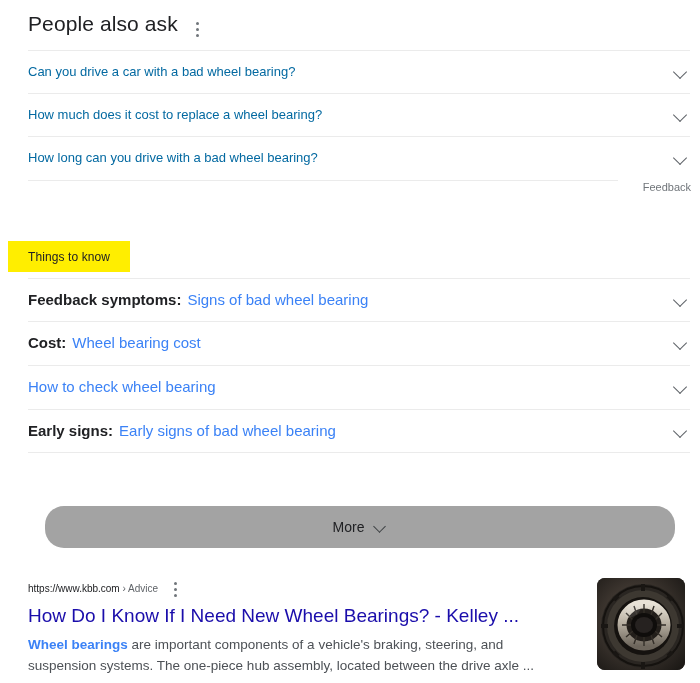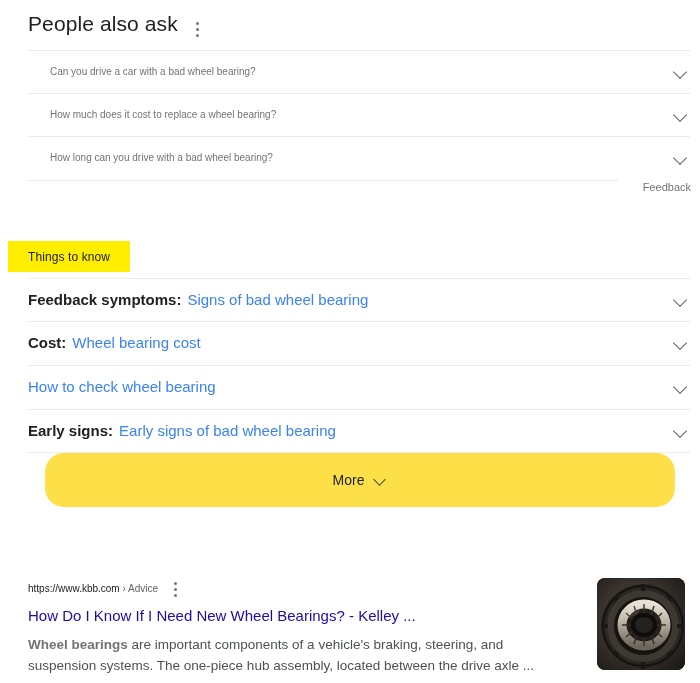--- a/index.html
+++ b/index.html
@@ -70,24 +70,23 @@
     position: absolute;
     left: 28px;
     width: 662px;
     height: 43px;
     display: flex;
     align-items: center;
     justify-content: space-between;
     cursor: pointer;
   }
   .qrow .qtext {
-    font-size: 10px;
+    font-size: 13px;
     line-height: 20px;
-    color: #737373;
-    margin-left: 22px;
+    color: #0369a1;
   }
 
   .chev {
     width: 18px;
     height: 18px;
     position: relative;
     flex: 0 0 18px;
   }
   .chev::before {
     content: "";
@@ -152,24 +151,24 @@
     color: #202124;
   }
   .trow .tdesc {
     color: #3b82f6;
   }
 
   
   .more-btn {
     position: absolute;
     left: 45px;
-    top: 453px;
+    top: 506px;
     width: 630px;
-    height: 54px;
-    background: #fde047;
+    height: 42px;
+    background: #a3a3a3;
     border-radius: 19px;
     display: flex;
     align-items: center;
     justify-content: center;
     gap: 9px;
     cursor: pointer;
     border: none;
     font-family: inherit;
   }
   .more-btn .mlabel {
@@ -212,36 +211,36 @@
     line-height: 16px;
     color: #202124;
     white-space: nowrap;
   }
   .url-text .crumb {
     color: #5f6368;
   }
   .res-title {
     display: block;
     margin-top: 6px;
-    font-size: 15px;
+    font-size: 19px;
     line-height: 24px;
     color: #1a0dab;
     text-decoration: none;
     white-space: nowrap;
     cursor: pointer;
   }
   .res-snippet {
     margin-top: 6px;
     font-size: 13.5px;
     line-height: 21px;
     color: #4d5156;
     width: 545px;
   }
   .res-snippet b {
-    color: #737373;
+    color: #3b82f6;
     font-weight: 700;
   }
 
   
   .thumb {
     position: absolute;
     left: 597px;
     top: 578px;
     width: 88px;
     height: 92px;

